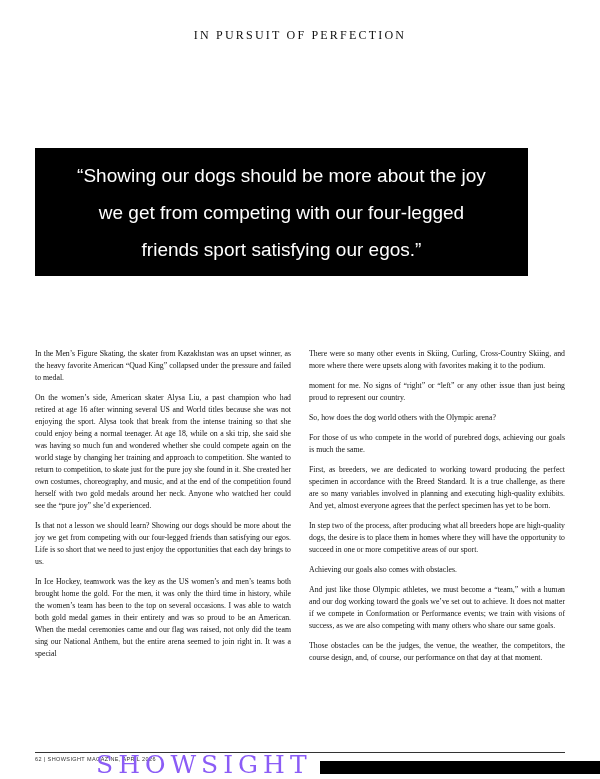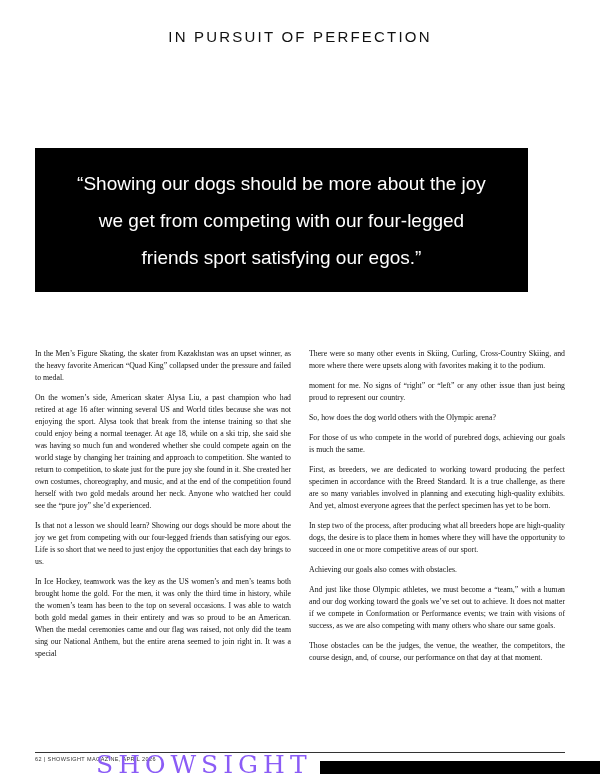--- a/index.html
+++ b/index.html
@@ -14,32 +14,32 @@
     margin: 0 auto;
     overflow: hidden;
   }
 
   .kicker {
     position: absolute;
     top: 28px;
     left: 0;
     width: 100%;
     text-align: center;
-    font-family: Liberation Sans, sans-serif;
-    font-size: 15px;
+    font-family: Liberation Serif, serif;
+    font-size: 12px;
     letter-spacing: 2.2px;
     color: #111111;
   }
 
   .pull-quote {
     position: absolute;
     left: 35px;
     top: 148px;
     width: 493px;
-    height: 144px;
+    height: 128px;
     background: #000000;
     color: #ffffff;
     display: flex;
     flex-direction: column;
     align-items: center;
     justify-content: center;
     font-family: "Liberation Sans", sans-serif;
     font-size: 19px;
     font-weight: 400;
   }

